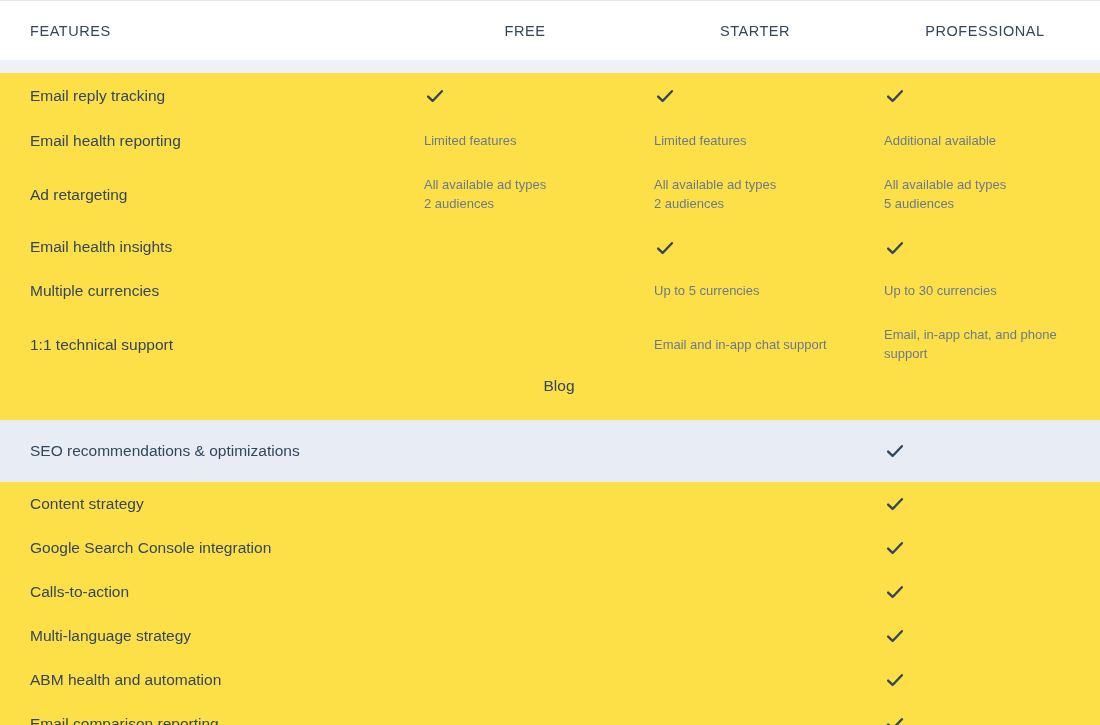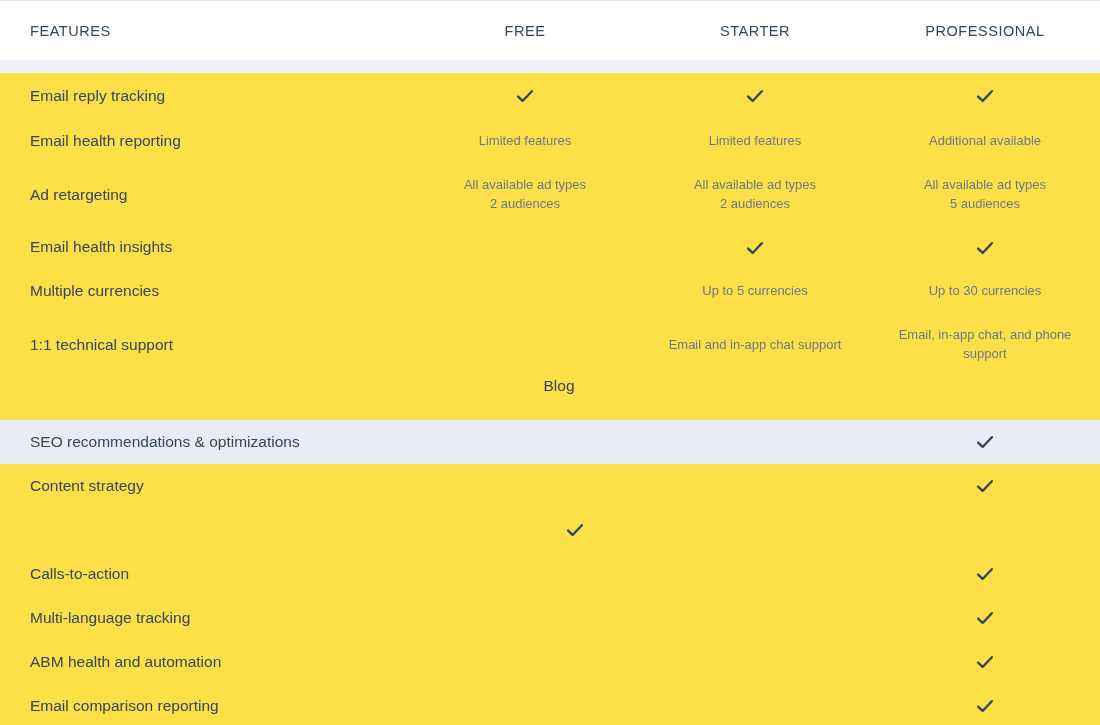--- a/index.html
+++ b/index.html
@@ -68,21 +68,21 @@
     flex: 0 0 410px;
     padding-left: 30px;
     padding-right: 12px;
     font-size: 15.5px;
     color: #33475b;
     line-height: 1.35;
     text-align: left;
   }
   .cell-plan {
     flex: 0 0 230px;
-    text-align: center;
+    text-align: left;
     font-size: 13px;
     color: #6a7a8c;
     line-height: 1.45;
     padding: 0 14px;
   }
 
   .check-icon {
     display: inline-block;
     width: 22px;
     height: 22px;
@@ -179,53 +179,54 @@
         </div>
       </div>
       <div class="row" style="height: 44px; flex-direction: column;">
         <div class="cell-feature">Blog</div>
         <div class="cell-plan empty"></div>
         <div class="cell-plan empty"></div>
         <div class="cell-plan"><span class="check-icon"><svg viewBox="0 0 24 24" fill="none" xmlns="http://www.w3.org/2000/svg">
               <path d="M4.5 12.6 L9.4 17.4 L19.5 6.8" stroke="#33475b" stroke-width="2.6" stroke-linecap="round" stroke-linejoin="round"></path>
             </svg></span></div>
       </div>
-      <div class="row hovered" style="height: 44px;">
+      <div class="row hovered" style="height: 62px;">
         <div class="cell-feature">SEO recommendations &amp; optimizations</div>
         <div class="cell-plan empty"></div>
         <div class="cell-plan empty"></div>
         <div class="cell-plan"><span class="check-icon"><svg viewBox="0 0 24 24" fill="none" xmlns="http://www.w3.org/2000/svg">
               <path d="M4.5 12.6 L9.4 17.4 L19.5 6.8" stroke="#33475b" stroke-width="2.6" stroke-linecap="round" stroke-linejoin="round"></path>
             </svg></span></div>
       </div>
       <div class="row" style="height: 44px;">
         <div class="cell-feature">Content strategy</div>
         <div class="cell-plan empty"></div>
         <div class="cell-plan empty"></div>
         <div class="cell-plan"><span class="check-icon"><svg viewBox="0 0 24 24" fill="none" xmlns="http://www.w3.org/2000/svg">
               <path d="M4.5 12.6 L9.4 17.4 L19.5 6.8" stroke="#33475b" stroke-width="2.6" stroke-linecap="round" stroke-linejoin="round"></path>
             </svg></span></div>
       </div>
       <div class="row striped" style="height: 44px;">
+        <div class="cell-feature">Google Search Console integration</div>
         <div class="cell-plan empty"></div>
         <div class="cell-plan empty"></div>
         <div class="cell-plan"><span class="check-icon"><svg viewBox="0 0 24 24" fill="none" xmlns="http://www.w3.org/2000/svg">
               <path d="M4.5 12.6 L9.4 17.4 L19.5 6.8" stroke="#33475b" stroke-width="2.6" stroke-linecap="round" stroke-linejoin="round"></path>
             </svg></span></div>
       </div>
       <div class="row" style="height: 44px;">
         <div class="cell-feature">Calls-to-action</div>
         <div class="cell-plan empty"></div>
         <div class="cell-plan empty"></div>
         <div class="cell-plan"><span class="check-icon"><svg viewBox="0 0 24 24" fill="none" xmlns="http://www.w3.org/2000/svg">
               <path d="M4.5 12.6 L9.4 17.4 L19.5 6.8" stroke="#33475b" stroke-width="2.6" stroke-linecap="round" stroke-linejoin="round"></path>
             </svg></span></div>
       </div>
       <div class="row striped" style="height: 44px;">
-        <div class="cell-feature">Multi-language tracking</div>
+        <div class="cell-feature">Multi-language strategy</div>
         <div class="cell-plan empty"></div>
         <div class="cell-plan empty"></div>
         <div class="cell-plan"><span class="check-icon"><svg viewBox="0 0 24 24" fill="none" xmlns="http://www.w3.org/2000/svg">
               <path d="M4.5 12.6 L9.4 17.4 L19.5 6.8" stroke="#33475b" stroke-width="2.6" stroke-linecap="round" stroke-linejoin="round"></path>
             </svg></span></div>
       </div>
       <div class="row" style="height: 44px;">
         <div class="cell-feature">ABM health and automation</div>
         <div class="cell-plan empty"></div>
         <div class="cell-plan empty"></div>

